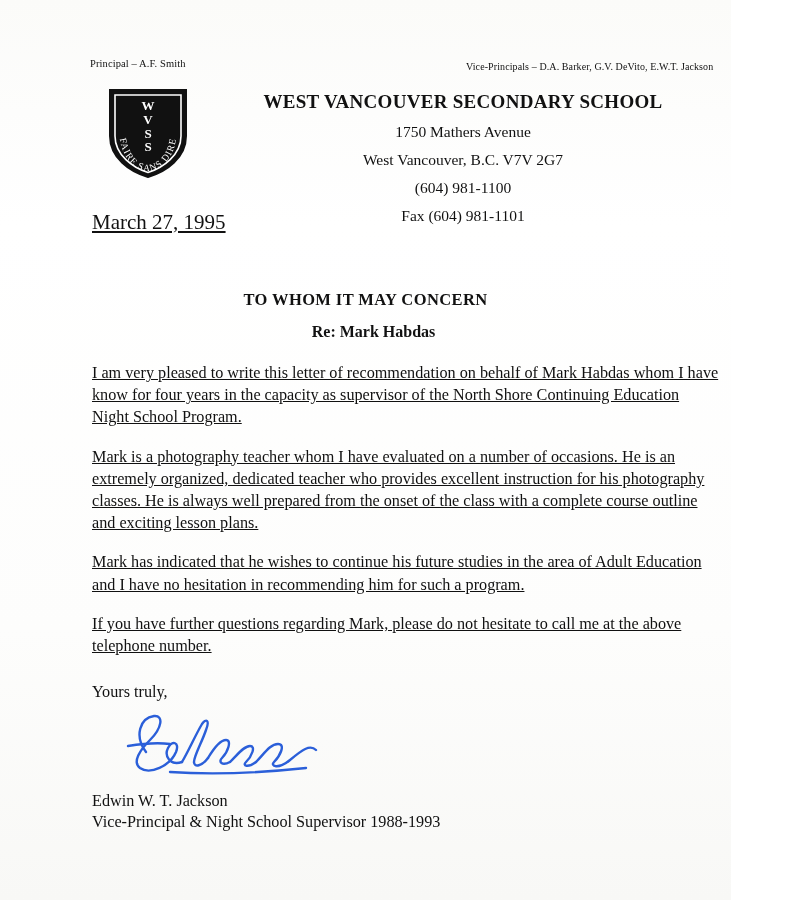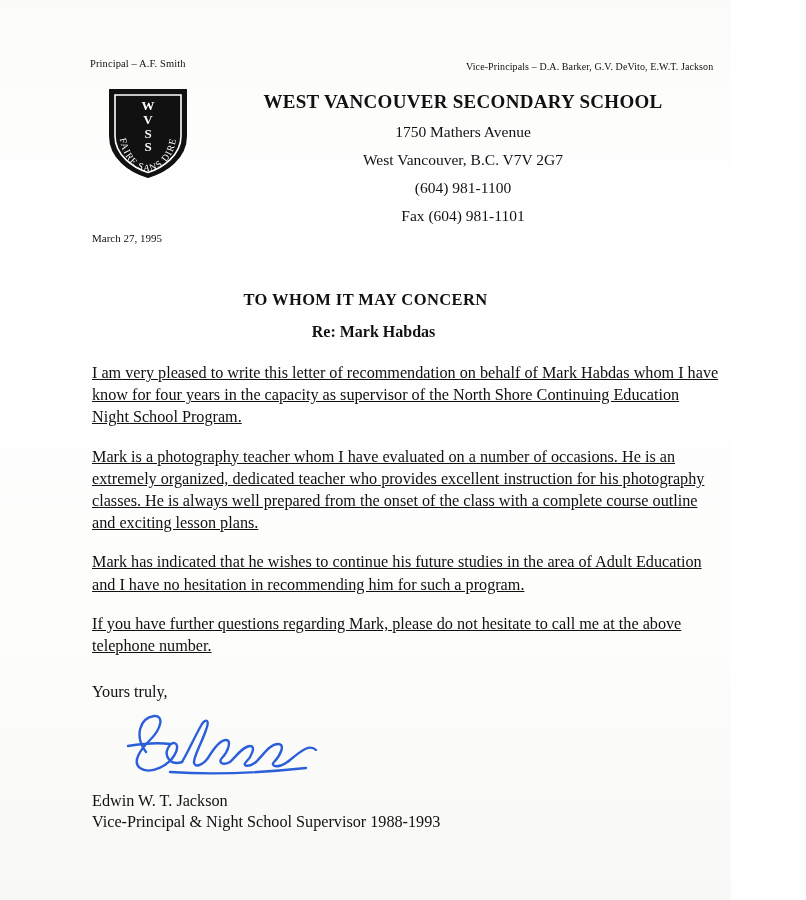--- a/index.html
+++ b/index.html
@@ -69,22 +69,23 @@
     font-family: "Liberation Serif", serif;
   }
   .school-addr {
     font-size: 15.5px;
     margin-top: 8px;
   }
 
   .date {
     position: absolute;
     left: 92px;
-    top: 232px;
-    font-size: 11px;
+    top: 210px;
+    font-size: 21px;
+    text-decoration: underline;
   }
 
   .subject {
     position: absolute;
     left: 0;
     right: 0;
     top: 290px;
     text-align: center;
     font-size: 16.5px;
     font-weight: bold;

